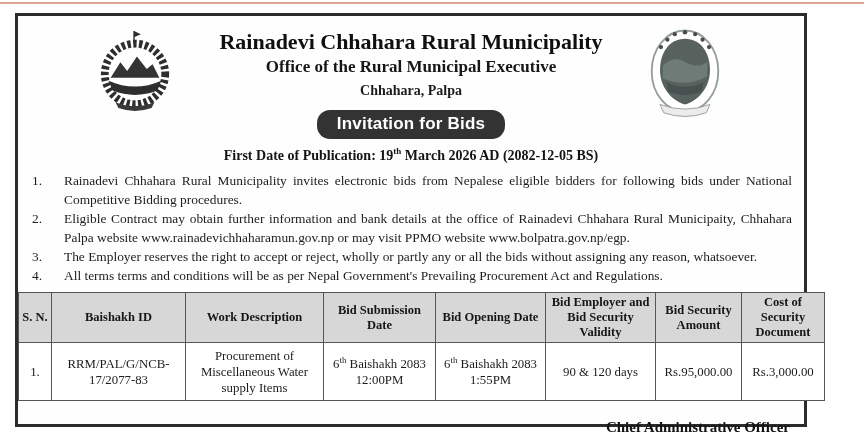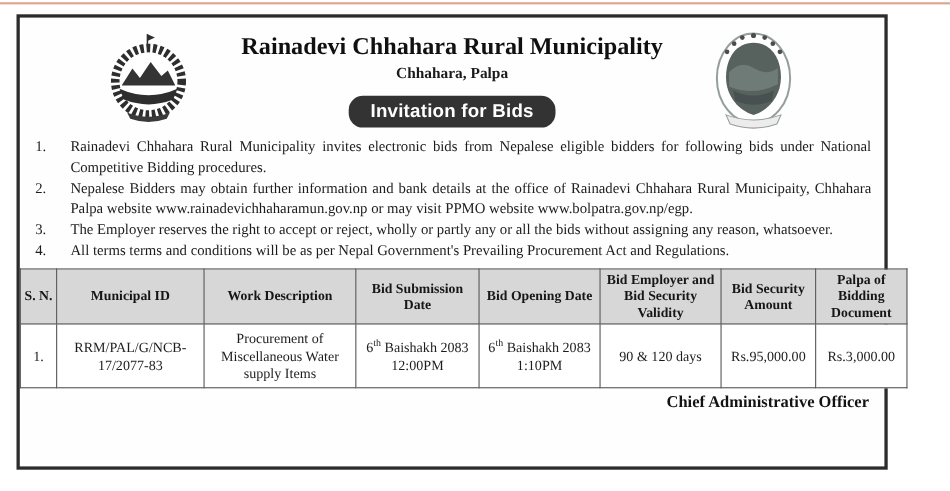--- a/index.html
+++ b/index.html
@@ -46,21 +46,21 @@
   th, td { border:1px solid #565656; text-align:center; vertical-align:middle;
            padding:2px 3px; }
   th { background:#d7d7d7; font-size:12.5px; font-weight:bold; line-height:15px;
        height:50px; color:#161616; }
   td { font-size:12.8px; line-height:16px; height:58px; color:#1c1c1c;
        background:#fff; }
   .col-sn{width:33px}.col-cid{width:134px}.col-wd{width:138px}.col-sub{width:112px}
   .col-open{width:110px}.col-val{width:110px}.col-sec{width:86px}.col-cost{width:83px}
 
   
-  .doc-footer { text-align:right; padding-right:14px; margin-top:5px;
+  .doc-footer { text-align:right; padding-right:14px; margin-top:18px;
                 font-size:15px; font-weight:bold; color:#131313; }
 </style>
 </head>
 <body>
 
 <div class="top-line"></div>
 
 <div class="doc">
 
   <div class="doc-header">
@@ -70,20 +70,21 @@
         <rect x="38.3" y="1" width="1.4" height="12" fill="#2e2e2e"></rect>
         <circle cx="40" cy="45" r="31" fill="#ffffff" stroke="#2e2e2e" stroke-width="8" stroke-dasharray="3.5 2.5"></circle>
         <path d="M15 49 L25 33 L32 42 L42 27 L52 40 L58 35 L65 49 Z" fill="#343434"></path>
         <path d="M13 52 Q40 64 67 52 L63 62 Q40 71 17 62 Z" fill="#2e2e2e"></path>
         <path d="M20 74 Q40 82 60 74 L57 80 Q40 86 23 80 Z" fill="#3a3a3a"></path>
       </svg>
     </div>
 
     <div class="hdr-text">
       <div class="hdr-title">Rainadevi Chhahara Rural Municipality</div>
+      <div class="hdr-subtitle">Office of the Rural Municipal Executive</div>
       <div class="hdr-location">Chhahara, Palpa</div>
     </div>
 
     <div class="emblem emblem-right">
       <svg viewBox="0 0 80 100" width="74" height="94">
         <ellipse cx="40" cy="48" rx="36" ry="44" fill="#ffffff" stroke="#95a09d" stroke-width="2"></ellipse>
         <circle cx="14" cy="22" r="2.3" fill="#4c4c4c"></circle>
         <circle cx="21" cy="14" r="2.3" fill="#4c4c4c"></circle>
         <circle cx="29" cy="8" r="2.3" fill="#4c4c4c"></circle>
         <circle cx="40" cy="6" r="2.5" fill="#4c4c4c"></circle>
@@ -95,29 +96,30 @@
         <path d="M20 60 Q40 70 60 60 L58 70 Q40 78 22 70 Z" fill="#48514f"></path>
         <path d="M13 84 Q40 94 67 84 L63 93 Q40 101 17 93 Z" fill="#ececec" stroke="#9a9a9a" stroke-width="1"></path>
       </svg>
     </div>
   </div>
 
   <div class="banner-row">
     <span class="banner">Invitation for Bids</span>
   </div>
 
+  <div class="pub-line"><span>First Date of Publication: 19</span><sup>th</sup><span> March 2026 AD (2082-12-05 BS)</span></div>
 
   <div class="notices">
     <div class="notice">
       <span class="notice-num">1.</span>
       <span class="notice-text">Rainadevi Chhahara Rural Municipality invites electronic bids from Nepalese eligible bidders for following bids under National Competitive Bidding procedures.</span>
     </div>
     <div class="notice">
       <span class="notice-num">2.</span>
-      <span class="notice-text">Nepalese Bidders may obtain further information and bank details at the office of Rainadevi Chhahara Rural Municipaity, Chhahara Palpa website www.rainadevichhaharamun.gov.np or may visit PPMO website www.bolpatra.gov.np/egp.</span>
+      <span class="notice-text">Eligible Contract may obtain further information and bank details at the office of Rainadevi Chhahara Rural Municipaity, Chhahara Palpa website www.rainadevichhaharamun.gov.np or may visit PPMO website www.bolpatra.gov.np/egp.</span>
     </div>
     <div class="notice">
       <span class="notice-num">3.</span>
       <span class="notice-text">The Employer reserves the right to accept or reject, wholly or partly any or all the bids without assigning any reason, whatsoever.</span>
     </div>
     <div class="notice">
       <span class="notice-num">4.</span>
       <span class="notice-text">All terms terms and conditions will be as per Nepal Government's Prevailing Procurement Act and Regulations.</span>
     </div>
   </div>
@@ -129,36 +131,36 @@
         <col class="col-wd">
         <col class="col-sub">
       <col class="col-open">
         <col class="col-val">
         <col class="col-sec">
         <col class="col-cost">
     </colgroup>
     <thead>
       <tr>
         <th>S. N.</th>
-        <th>Municipal ID</th>
+        <th>Baishakh ID</th>
         <th>Work Description</th>
         <th>Bid Submission Date</th>
         <th>Bid Opening Date</th>
         <th>Bid Employer and Bid Security Validity</th>
         <th>Bid Security Amount</th>
-        <th>Palpa of Bidding Document</th>
+        <th>Cost of Security Document</th>
       </tr>
     </thead>
     <tbody>
       <tr>
         <td>1.</td>
         <td>RRM/PAL/G/NCB-17/2077-83</td>
         <td>Procurement of Miscellaneous Water supply Items</td>
         <td><span>6</span><sup>th</sup><span> Baishakh 2083</span><br><span>12:00PM</span></td>
-        <td><span>6</span><sup>th</sup><span> Baishakh 2083</span><br><span>1:10PM</span></td>
+        <td><span>6</span><sup>th</sup><span> Baishakh 2083</span><br><span>1:55PM</span></td>
         <td>90 &amp; 120 days</td>
         <td>Rs.95,000.00</td>
         <td>Rs.3,000.00</td>
       </tr>
     </tbody>
   </table>
 
   <div class="doc-footer">Chief Administrative Officer</div>
 
 </div>

